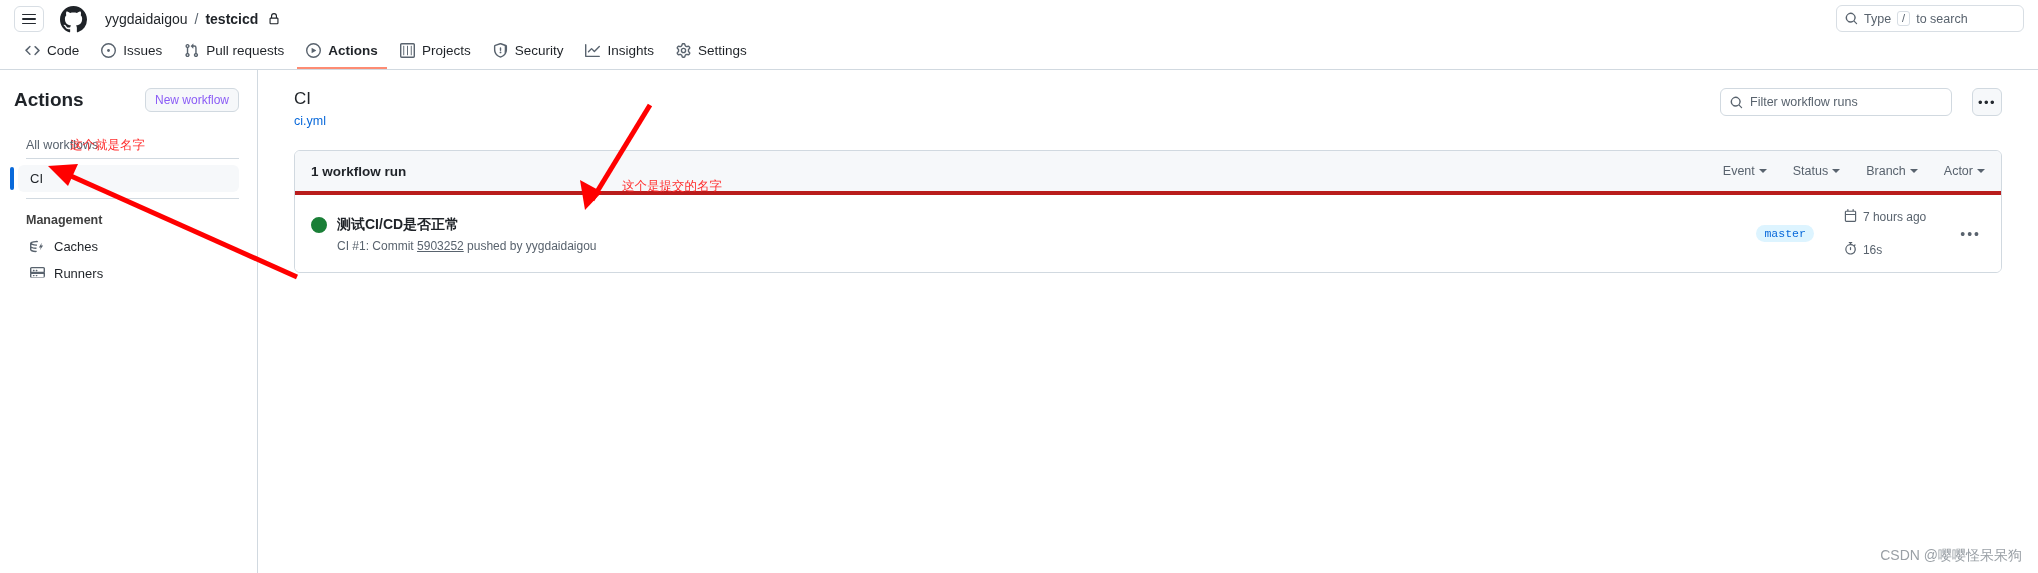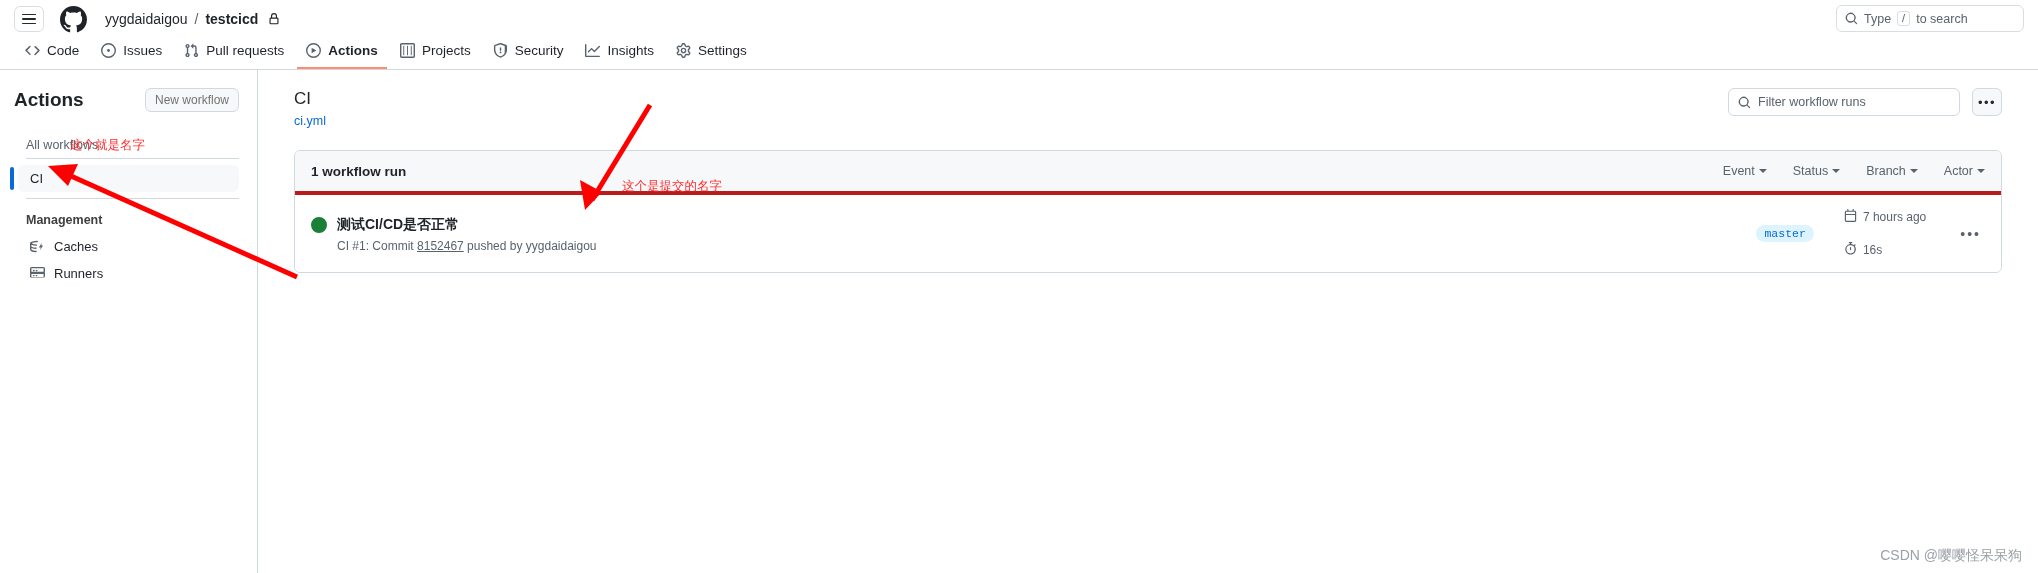--- a/index.html
+++ b/index.html
@@ -115,21 +115,21 @@
     align-items: center;
     justify-content: space-between;
   }
   .sidebar-title { font-size: 19px; font-weight: bold; color: #1f2328; }
   .new-workflow-btn {
     border: 1px solid #d1d9e0;
     background: #f6f8fa;
     border-radius: 6px;
     font-size: 12px;
     padding: 4px 9px;
-    color: #737373;
+    color: #8b5cf6;
     cursor: pointer;
     white-space: nowrap;
   }
   .side-section-label {
     font-size: 12.5px;
     color: #59636e;
     margin-top: 26px;
     margin-bottom: 4px;
     padding-left: 12px;
   }
@@ -168,21 +168,21 @@
     margin-top: 14px;
     margin-bottom: 6px;
     padding-left: 12px;
   }
 
   
   .main { flex: 1; padding: 18px 36px 0 36px; position: relative; }
   .main-head { display: flex; align-items: flex-start; justify-content: space-between; }
   .wf-title { font-size: 17px; color: #1f2328; line-height: 1.3; }
   .wf-file { font-size: 12.5px; color: #0969da; margin-top: 4px; cursor: pointer; }
-  .head-right { display: flex; align-items: center; gap: 12px; }
+  .head-right { display: flex; align-items: center; gap: 20px; }
   .filter-box {
     width: 232px;
     height: 28px;
     border: 1px solid #d1d9e0;
     border-radius: 6px;
     display: flex;
     align-items: center;
     gap: 7px;
     padding: 0 9px;
     font-size: 12.5px;
@@ -475,21 +475,21 @@
         <div class="run-left">
           <span class="status-dot">
             <svg width="16" height="16" viewBox="0 0 16 16" fill="#1a7f37">
                 <path d="M8 16A8 8 0 1 0 8 0a8 8 0 0 0 0 16Zm3.78-9.72a.751.751 0 0 0-.018-1.042.751.751 0 0 0-1.042-.018L6.75 9.19 5.28 7.72a.751.751 0 0 0-1.042.018.751.751 0 0 0-.018 1.042l2 2a.75.75 0 0 0 1.06 0Z"></path>
               </svg>
           </span>
           <div>
             <div class="run-name">测试CI/CD是否正常</div>
             <div class="run-meta">
               <span>CI #1: Commit</span>
-              <a>8152467</a>
+              <a>5903252</a>
               <span>pushed by yygdaidaigou</span>
             </div>
           </div>
         </div>
         <div class="branch-badge">master</div>
         <div class="run-right">
           <div class="run-times">
             <div class="time-line">
               <span>
                 <svg width="13" height="13" viewBox="0 0 16 16" fill="#59636e">

